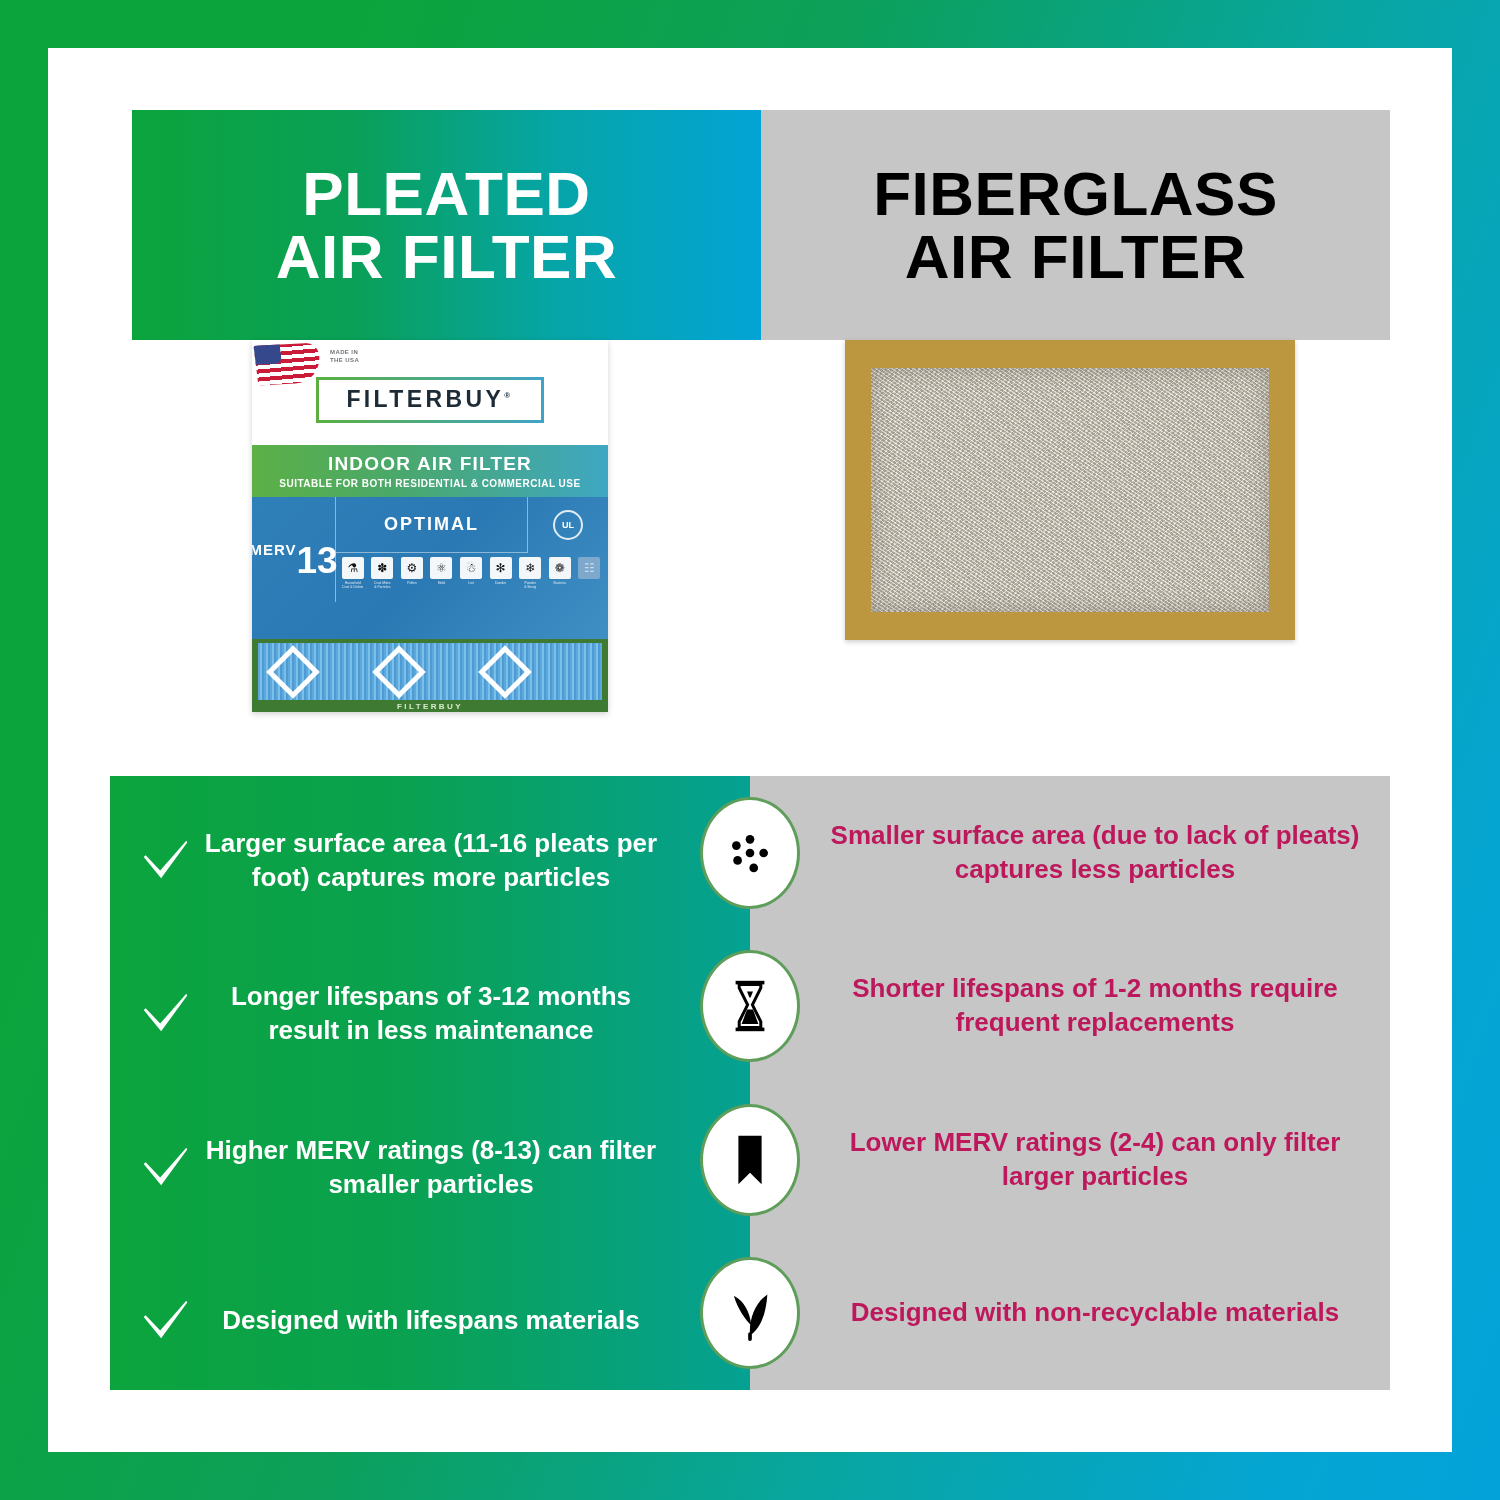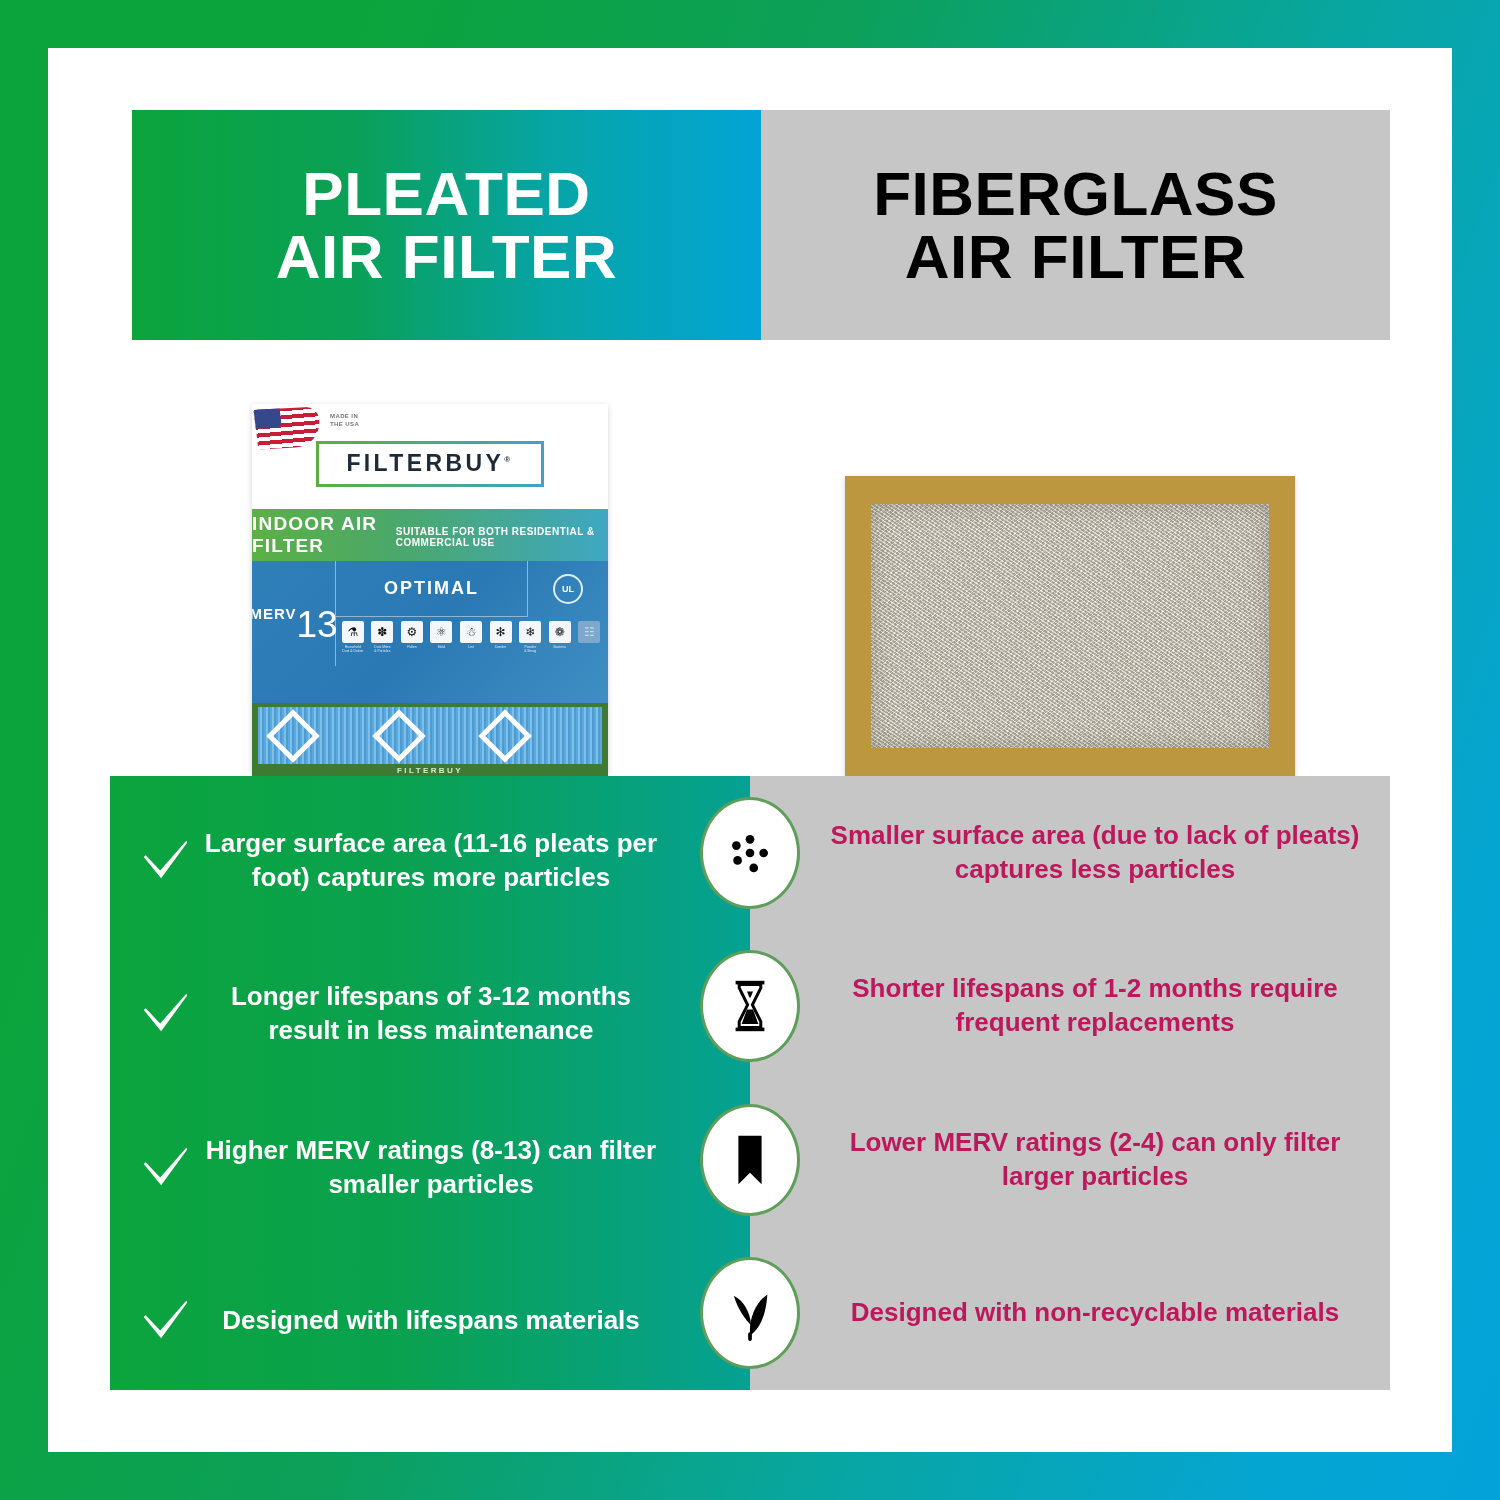--- a/index.html
+++ b/index.html
@@ -49,21 +49,21 @@
   }
 
   
   #product-row {
     position:absolute;
     left:62px; top:292px;
     width:1280px; height:436px;
     background:#ffffff;
     display:flex;
   }
-  .prod-cell { flex:0 0 50%; display:flex; align-items:flex-end; justify-content:center; }
+  .prod-cell { flex:0 0 50%; display:flex; align-items:flex-start; justify-content:center; }
 
   
   #pleated-box {
     position:relative;
     width:356px; height:372px;
     background:#ffffff;
     box-shadow:0 2px 6px rgba(0,0,0,.18);
     overflow:hidden;
   }
   #box-top {
@@ -99,37 +99,37 @@
   }
   #logo-text {
     font-size:23px; font-weight:bold; color:#1d2b36;
     letter-spacing:3.4px;
   }
   #logo-text sup { font-size:8px; vertical-align:super; }
 
   #box-green-band {
     position:absolute; left:0; top:105px; width:100%; height:52px;
     background: linear-gradient(90deg,#5cb045 0%, #4aa86a 40%, #3fa7c3 100%);
-    display:flex; align-items:center; justify-content:center;
+    display:flex; flex-direction:column; align-items:center; justify-content:center;
     color:#ffffff;
   }
   #band-main { font-size:19px; font-weight:bold; letter-spacing:1.2px; }
   #band-sub  { font-size:10px; font-weight:bold; letter-spacing:.5px; margin-top:3px; }
 
   #box-blue {
     position:absolute; left:0; top:157px; width:100%; height:142px;
     background: linear-gradient(135deg,#2f7fb9 0%, #2b79b4 50%, #3f8fc4 100%);
   }
   #merv-cell {
     position:absolute; left:0; top:0; width:84px; height:105px;
     display:flex; flex-direction:row; align-items:center; justify-content:center;
     color:#ffffff; border-right:1px solid rgba(255,255,255,.45);
   }
   #merv-label { font-size:15px; font-weight:bold; letter-spacing:1px; }
-  #merv-value { font-size:37px; font-weight:normal; line-height:.95;margin-top:22px; }
+  #merv-value { font-size:37px; font-weight:bold; line-height:.95;margin-top:22px; }
   #optimal-cell {
     position:absolute; left:84px; top:0; width:192px; height:56px;
     display:flex; align-items:center; justify-content:center;
     color:#ffffff; font-size:18px; font-weight:bold; letter-spacing:2px;
     border-right:1px solid rgba(255,255,255,.45);
     border-bottom:1px solid rgba(255,255,255,.45);
   }
   #ul-cell {
     position:absolute; right:0; top:0; width:80px; height:56px;
     display:flex; align-items:center; justify-content:center;

